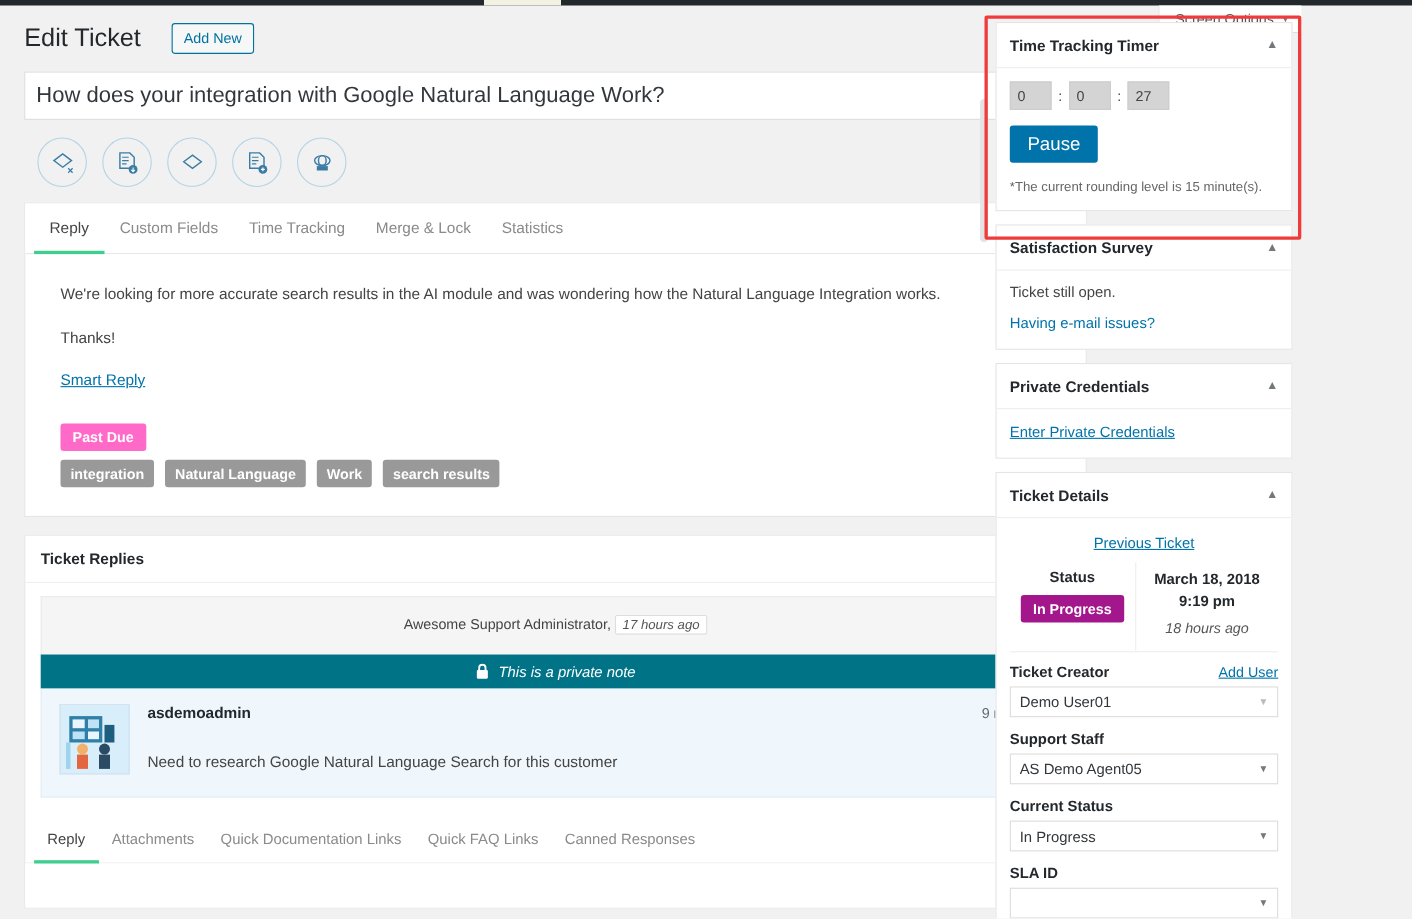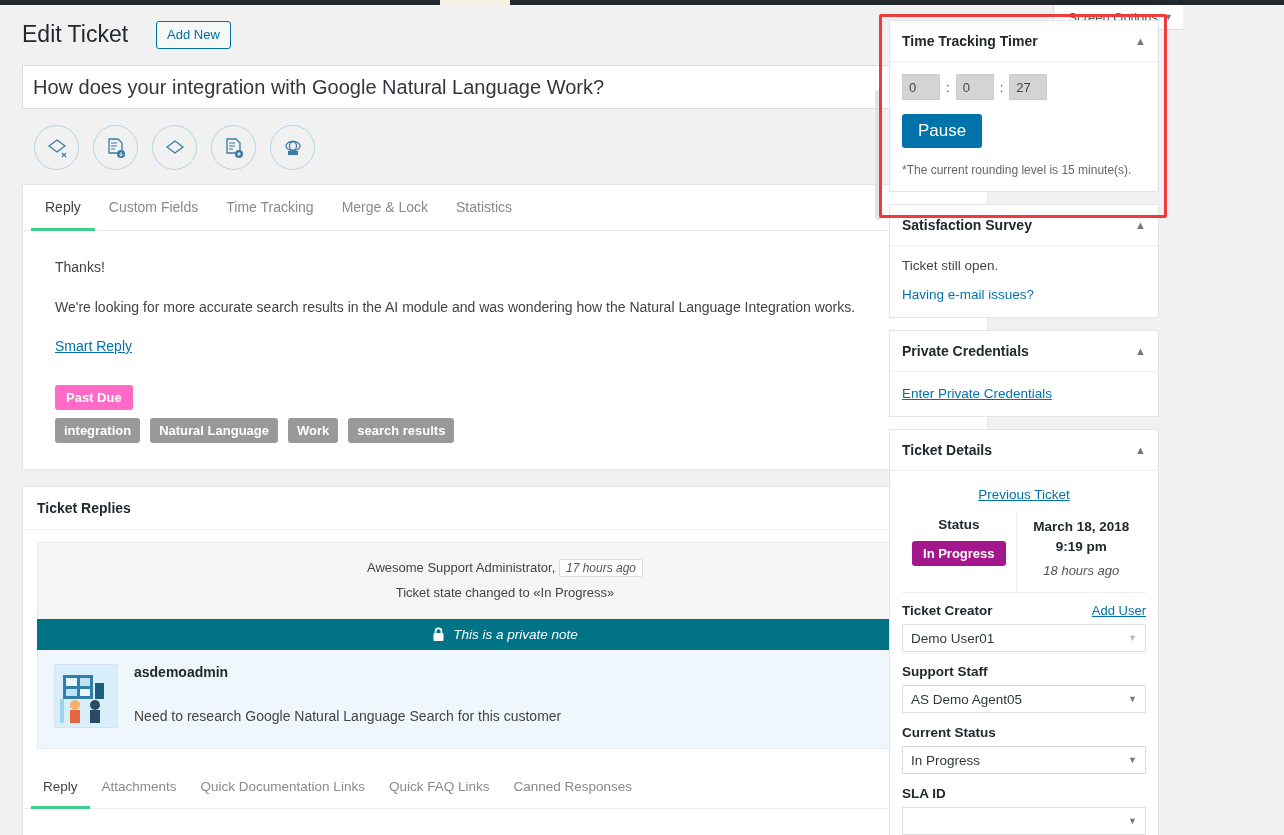--- a/index.html
+++ b/index.html
@@ -122,21 +122,21 @@
   .reply-time { font-size:13px; color:#666; }
   .reply-text { margin-top:28px; font-size:14px; color:#444; }
 
   .reply-tabs-wrap { margin-top:16px; }
   .reply-tabs { display:flex; padding:0 8px; border-bottom:1px solid #eee; }
   .reply-tabs .tab { padding:14px 12px 12px; font-size:13.5px; }
 
   .reply-editor { height:40px; background:#fff; }
 
   
-  .sidebar { position:absolute; top:0; right:16px; width:292px; height:835px; }
+  .sidebar { position:absolute; top:0; right:0; width:292px; height:835px; }
   .sb-scroll { position:absolute; left:0; top:90px; width:7px; height:130px; background:#e3e3e3; border-radius:4px; }
 
   .highlight-box {
     position:absolute; left:4px; top:14px; width:288px; height:204px;
     border:3px solid #ef3b3b; border-radius:2px; pointer-events:none;
   }
 
   .sb-panel { background:#fff; border:1px solid #e5e5e5; margin:0 8px 12px 14px; }
   .sb-head {
     display:flex; align-items:center; justify-content:space-between;
@@ -256,22 +256,22 @@
     <div class="card" style="margin-top:14px;">
       <div class="tabs">
         <div class="tab active">Reply</div>
         <div class="tab">Custom Fields</div>
         <div class="tab">Time Tracking</div>
         <div class="tab">Merge &amp; Lock</div>
         <div class="tab">Statistics</div>
       </div>
 
       <div class="ticket-body">
+        <p>We're looking for more accurate search results in the AI module and was wondering how the Natural Language Integration works.</p>
         <p>Thanks!</p>
-        <p>We're looking for more accurate search results in the AI module and was wondering how the Natural Language Integration works.</p>
         <a class="smart-reply">Smart Reply</a>
 
         <div class="badges">
           <span class="badge-pastdue">Past Due</span>
           <div class="tag-row">
             <span class="tag">integration</span>
             <span class="tag">Natural Language</span>
             <span class="tag">Work</span>
             <span class="tag">search results</span>
           </div>
@@ -285,21 +285,20 @@
         <span>Ticket Replies</span>
         <span class="toggle-arrow">▲</span>
       </div>
 
       <div class="replies-inner">
         <div class="state-change">
           <div>
             <span>Awesome Support Administrator,</span>
             <span class="ago-pill">17 hours ago</span>
           </div>
-          <div>Ticket state changed to «In Progress»</div>
         </div>
 
         <div class="private-bar">
           <svg width="13" height="15" viewBox="0 0 13 15">
             <rect x="1.5" y="6" width="10" height="8" rx="1" fill="#fff"></rect>
             <path d="M3.6 6 V4.2 a2.9 2.9 0 0 1 5.8 0 V6" fill="none" stroke="#fff" stroke-width="1.7"></path>
           </svg>
           <span>This is a private note</span>
         </div>
 

